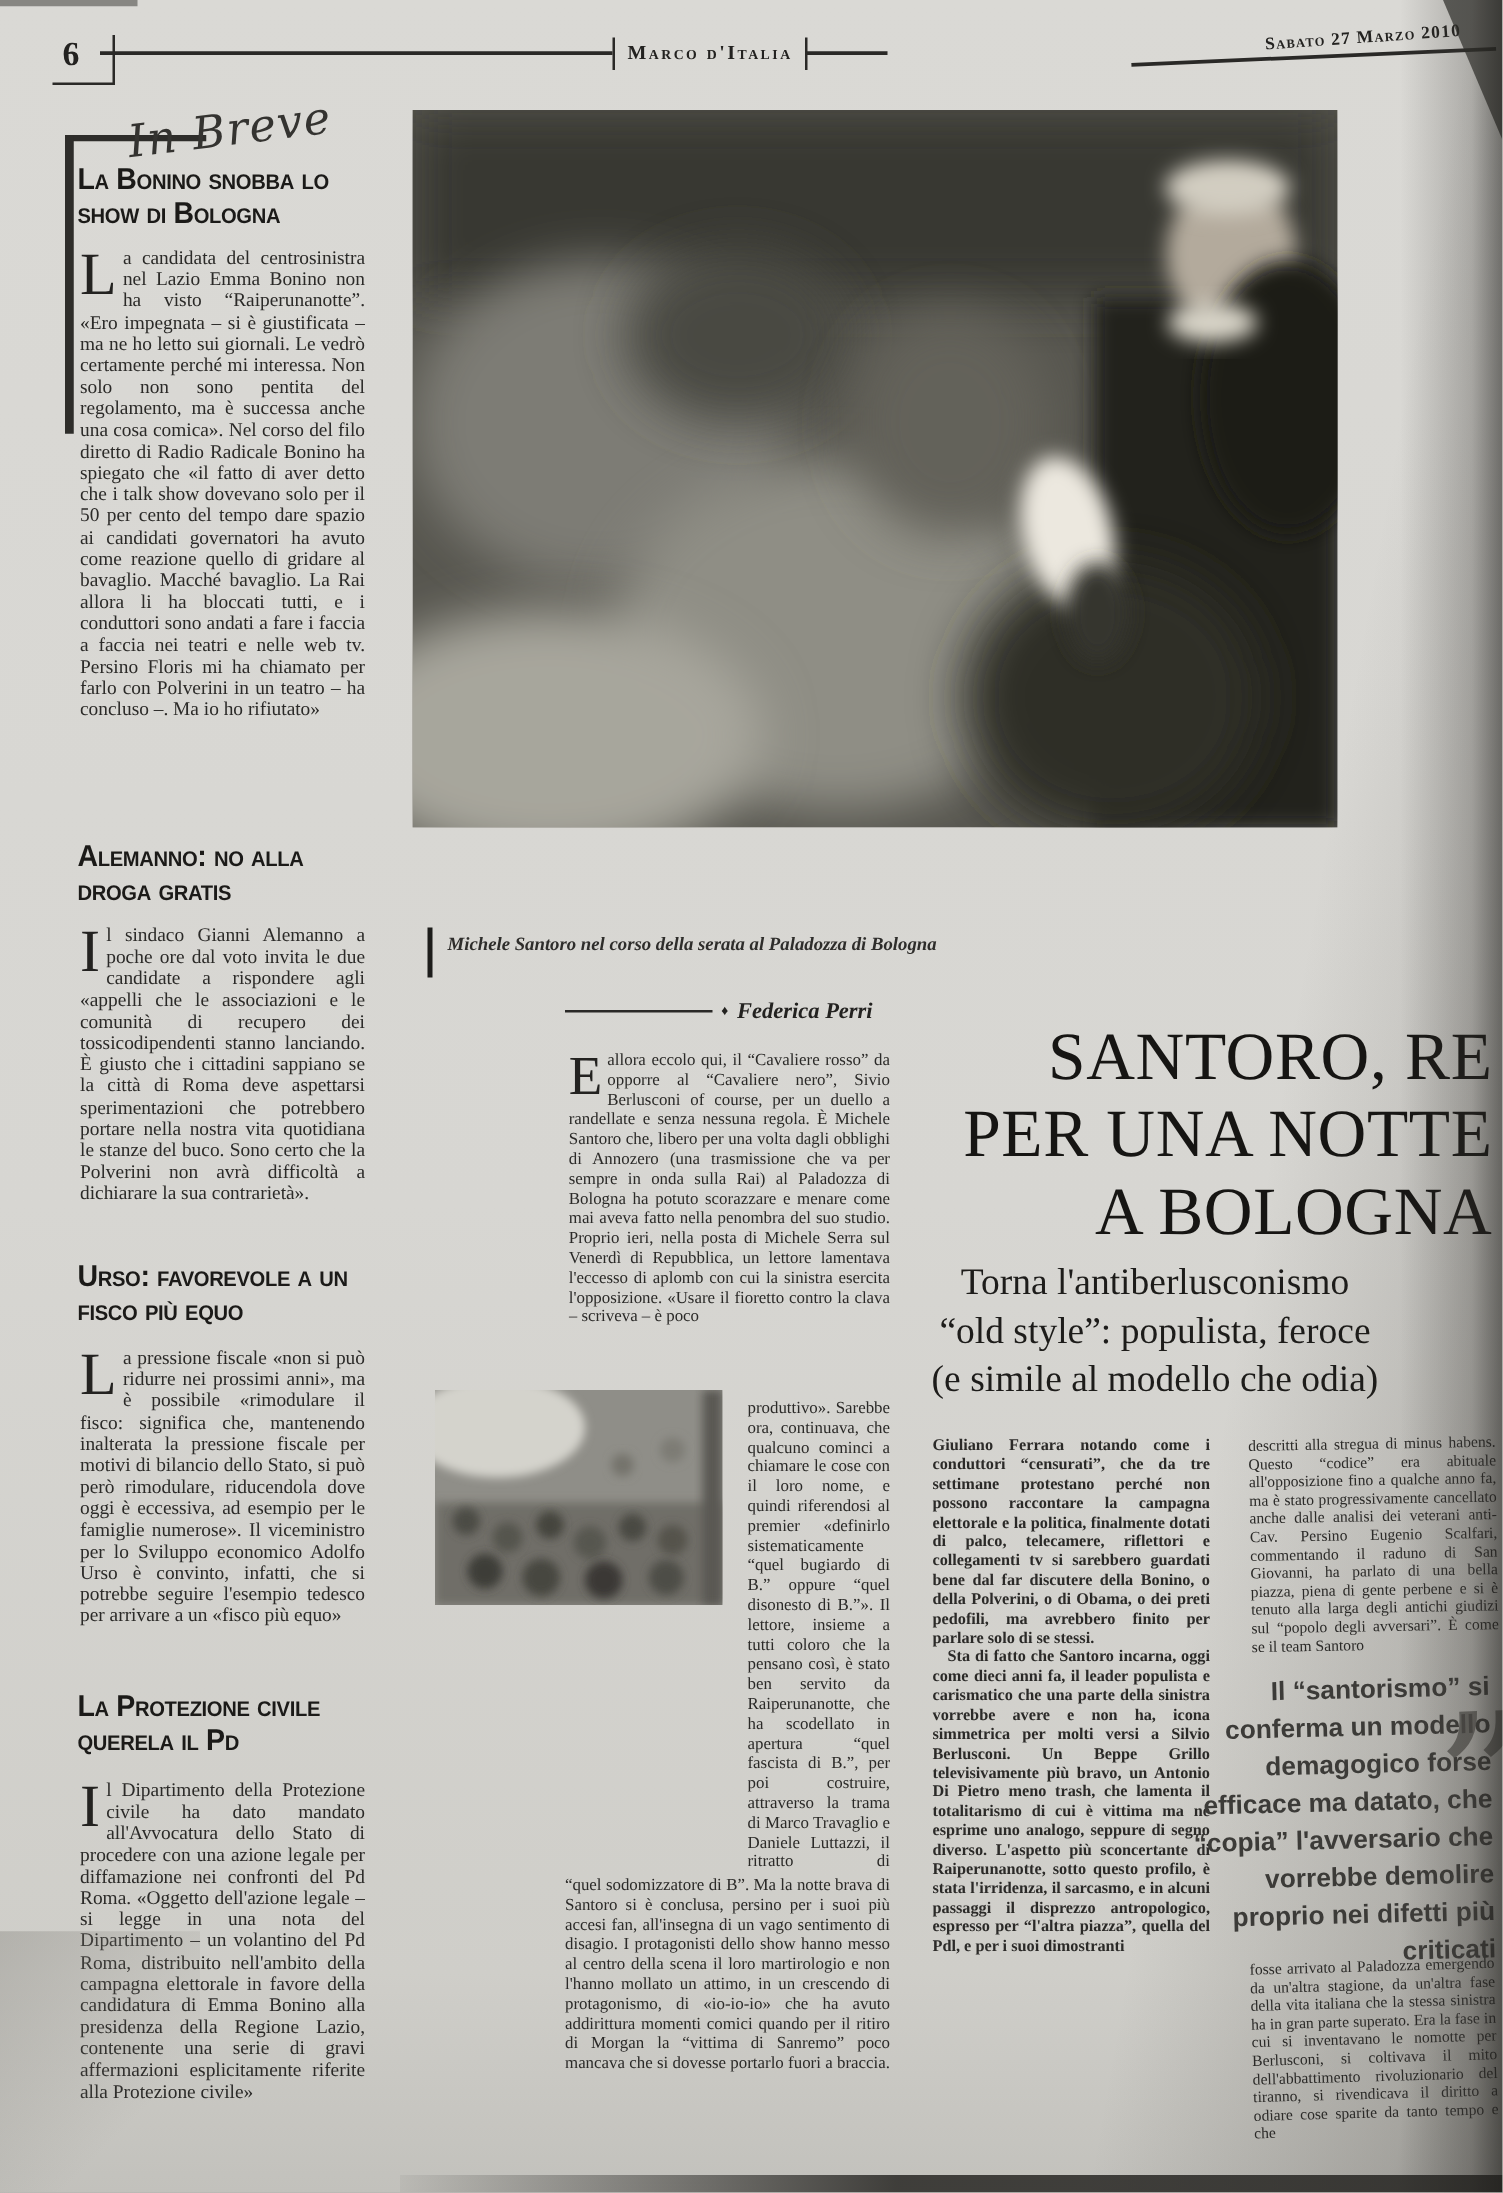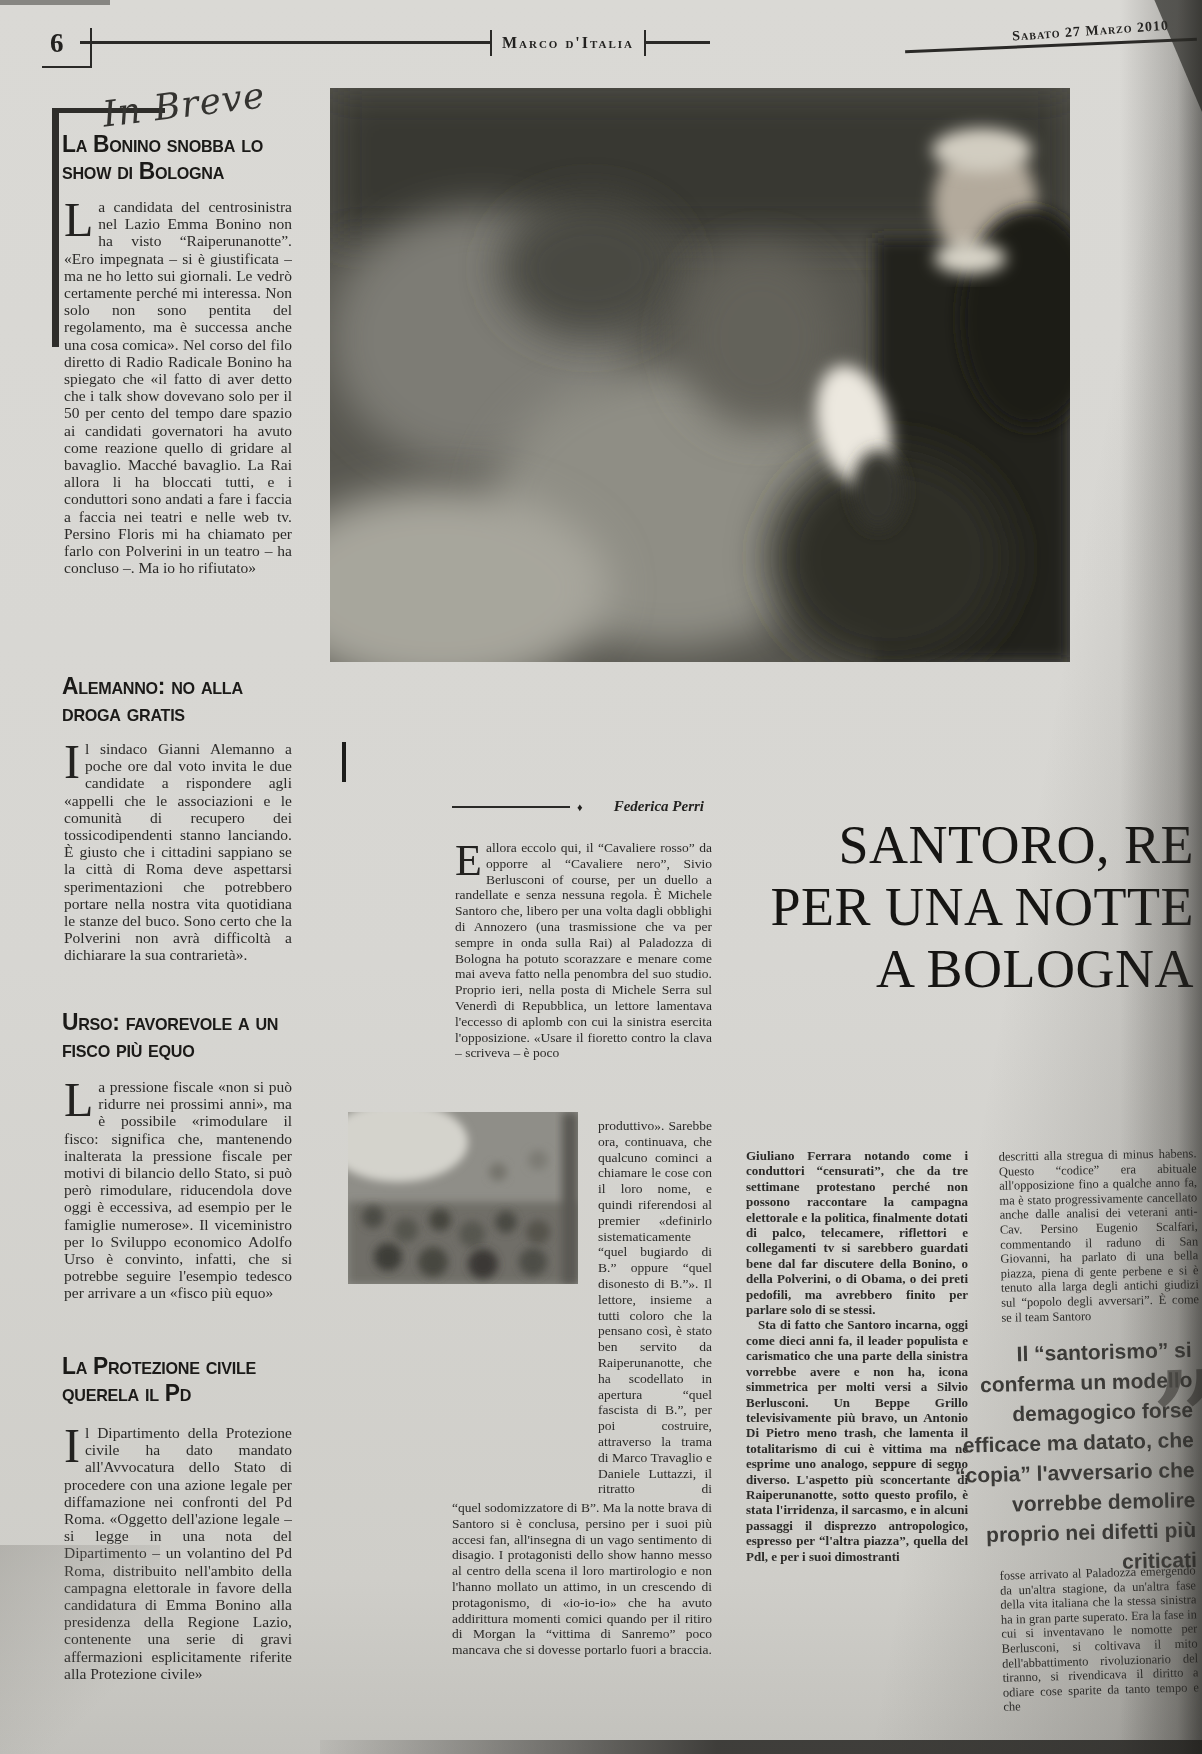--- a/index.html
+++ b/index.html
@@ -27,21 +27,21 @@
   .dc{float:left;font-size:48px;line-height:40px;padding:2px 5px 0 0;color:#232220;}
   .dc-main{float:left;font-size:44px;line-height:37px;padding:2px 4px 0 0;color:#232220;}
   
   .photoframe{display:block;}
   .capbar{background:#1d1d1b;}
   .caption{font-style:italic;font-weight:700;font-size:15px;color:#2e2d2b;}
   
   .byline{display:flex;align-items:center;gap:7px;}
   .byline .bl-line{width:118px;height:2px;background:#2a2927;}
   .byline .bl-diamond{font-size:11px;color:#232220;}
-  .byline .bl-name{font-style:italic;font-weight:700;font-size:15px;color:#232220;margin-left:24px;}
+  .byline .bl-name{font-style:italic;font-weight:700;font-size:18px;color:#232220;}
   .headline{font-size:54px;line-height:62px;text-align:right;color:#161513;letter-spacing:.5px;}
   .subhead{font-size:30px;line-height:39px;text-align:center;color:#1d1c1a;}
   .bodycol{font-size:13.5px;line-height:15.8px;}
   .colr{font-size:13px;line-height:15.4px;}
   .col4{font-size:12.5px;line-height:14.6px;}
   .indent{text-indent:12px;}
   .infobox-title{font-family:"Liberation Sans",sans-serif;font-weight:700;font-variant:small-caps;font-size:25px;color:#1b1a18;transform:scaleX(.95);transform-origin:left top;}
   .infobox-body{font-family:"Liberation Sans",sans-serif;font-weight:700;font-variant:small-caps;font-size:19px;line-height:27.5px;color:#2a2927;transform:scaleX(.95);transform-origin:left top;}
   .pullquote{font-family:"Liberation Sans",sans-serif;font-weight:700;font-size:21px;line-height:30px;
     text-align:right;color:#3c3b38;transform:rotate(-1.4deg);}
@@ -97,31 +97,37 @@
     <ellipse cx="655" cy="115" rx="52" ry="60" fill="#b3aa9c" filter="url(#b2)"></ellipse>
     <ellipse cx="652" cy="62" rx="50" ry="22" fill="#d2cdc1" filter="url(#b2)"></ellipse>
     <ellipse cx="700" cy="230" rx="70" ry="110" fill="#1c1b18" filter="url(#b2)"></ellipse>
     <ellipse cx="560" cy="470" rx="120" ry="110" fill="#2e2d28" filter="url(#b1)"></ellipse>
     <ellipse cx="524" cy="338" rx="36" ry="62" fill="#ece8df" filter="url(#b2)" transform="rotate(-14 524 338)"></ellipse>
     <ellipse cx="548" cy="402" rx="26" ry="40" fill="#35342e" filter="url(#b2)"></ellipse>
     <ellipse cx="640" cy="170" rx="36" ry="16" fill="#d8d4c8" filter="url(#b2)"></ellipse>
   </svg>
 
   <div class="abs capbar" style="left:342px;top:742px;width:4px;height:40px;"></div>
+  <div class="abs caption" style="left:358px;top:748px;width:560px;">Michele Santoro nel corso della serata al Paladozza di Bologna</div>
 
   <div class="abs byline" style="left:452px;top:798px;">
     <span class="bl-line"></span>
     <span class="bl-diamond">♦</span>
     <span class="bl-name">Federica Perri</span>
   </div>
 
   <div class="abs headline" style="left:700px;top:814px;width:494px;">
     <div>SANTORO, RE</div>
     <div>PER UNA NOTTE</div>
     <div>A BOLOGNA</div>
+  </div>
+  <div class="abs subhead" style="left:650px;top:1006px;width:548px;">
+    <div>Torna l'antiberlusconismo</div>
+    <div>“old style”: populista, feroce</div>
+    <div>(e simile al modello che odia)</div>
   </div>
 
   <p class="abs bodycol just" style="left:455px;top:840px;width:257px;height:276px;margin:0;"><span class="dc-main">E</span><span>allora eccolo qui, il “Cavaliere rosso” da opporre al “Cavaliere nero”, Sivio Berlusconi of course, per un duello a randellate e senza nessuna regola. È Michele Santoro che, libero per una volta dagli obblighi di Annozero (una trasmissione che va per sempre in onda sulla Rai) al Paladozza di Bologna ha potuto scorazzare e menare come mai aveva fatto nella penombra del suo studio. Proprio ieri, nella posta di Michele Serra sul Venerdì di Repubblica, un lettore lamentava l'eccesso di aplomb con cui la sinistra esercita l'opposizione. «Usare il fioretto contro la clava – scriveva – è poco</span></p>
 
   <svg class="abs photoframe" style="left:348px;top:1112px;" width="230" height="172" viewBox="0 0 230 172">
     <defs>
         <filter id="b3" x="-40%" y="-40%" width="180%" height="180%">
           <feGaussianBlur stdDeviation="4"></feGaussianBlur>
         </filter>
       </defs>

